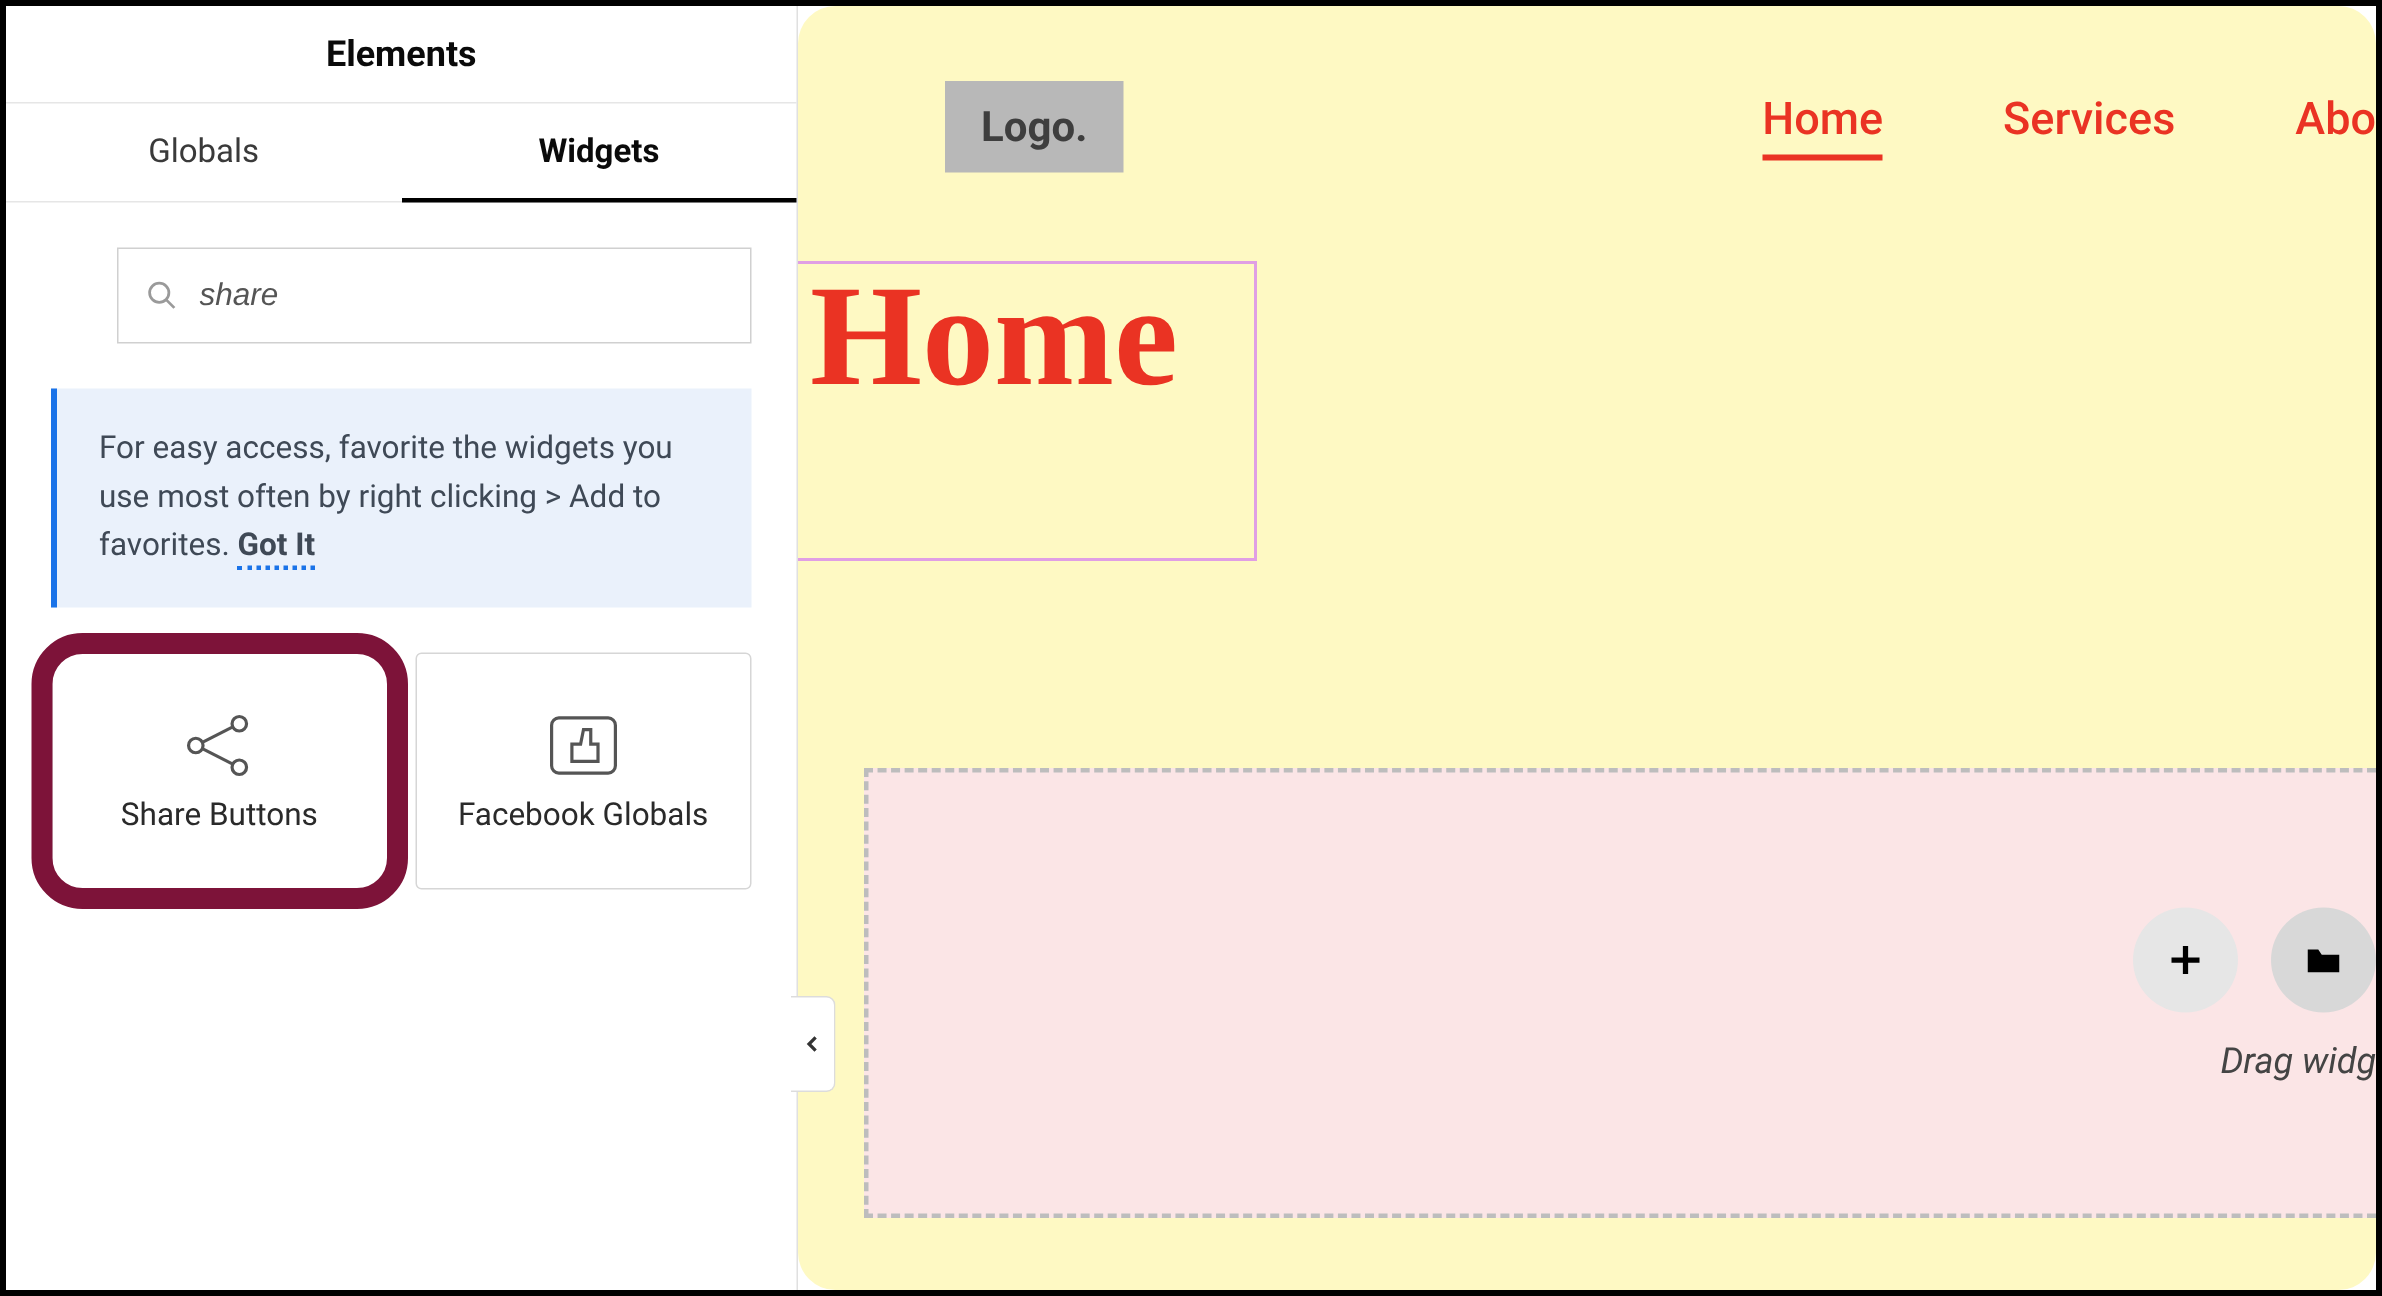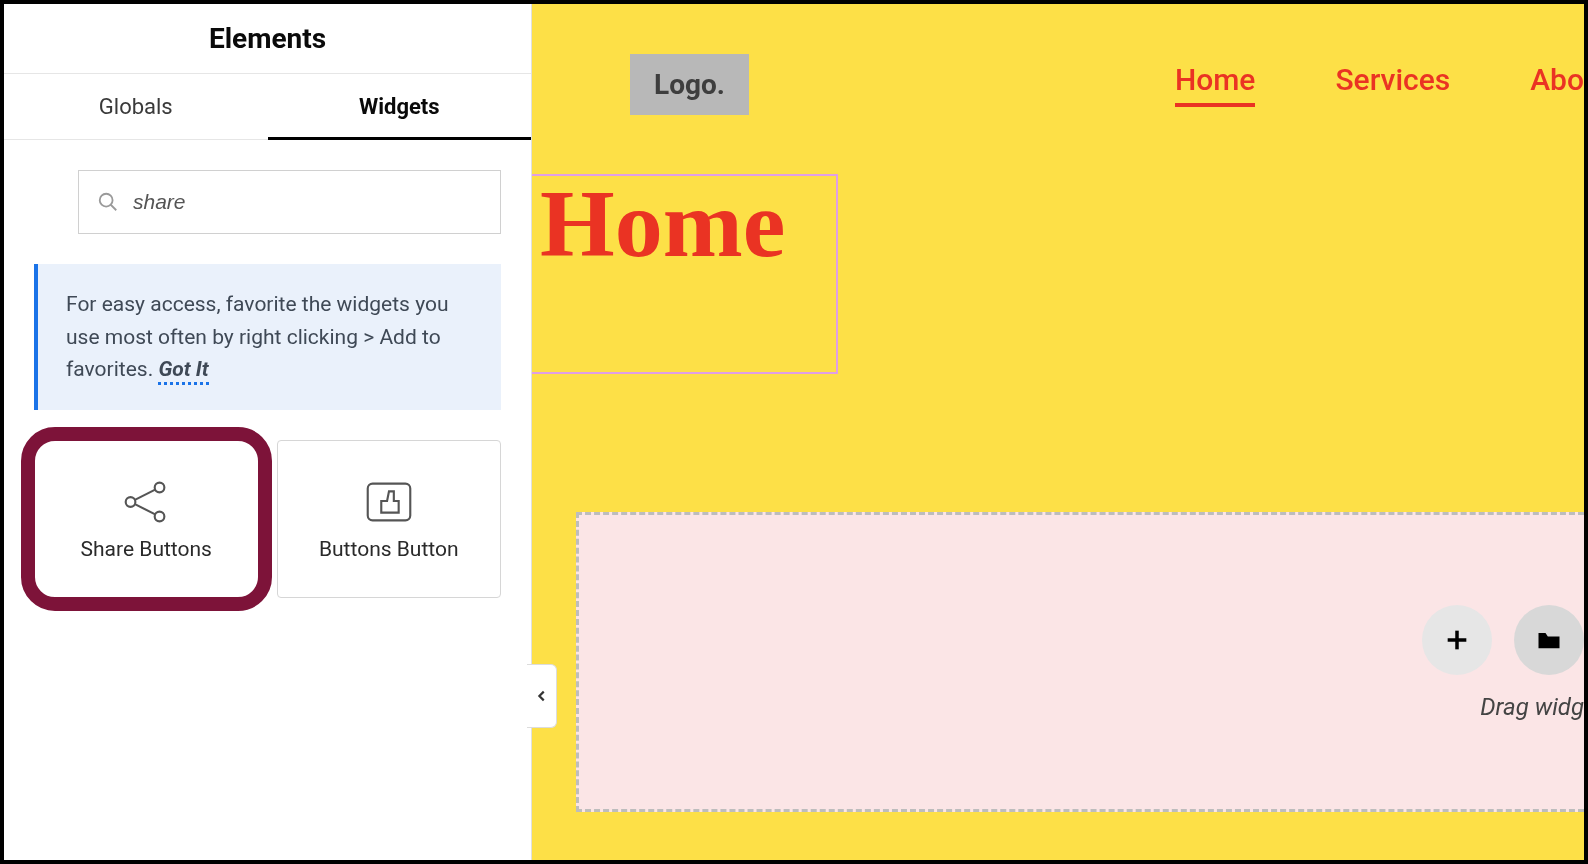--- a/index.html
+++ b/index.html
@@ -23,21 +23,21 @@
       width: 528px;
       height: 100%;
       background: #fff;
       border-right: 1px solid #e0e0e0;
       display: flex;
       flex-direction: column;
       position: relative;
     }
     .sidebar-title {
       text-align: center;
-      font-size: 28px;
+      font-size: 24px;
       font-weight: 700;
       padding: 18px 0 18px 0;
       color: #0a0a0a;
       border-bottom: 1px solid #e6e6e6;
     }
     .tabs {
       display: flex;
       border-bottom: 1px solid #e6e6e6;
     }
     .tab {
@@ -94,21 +94,20 @@
       margin: 0 30px 30px 30px;
       background: #eaf1fb;
       border-left: 4px solid #1a73e8;
       padding: 24px 28px;
       font-size: 21px;
       line-height: 1.55;
       color: #3f4956;
     }
     .tip-gotit {
       font-weight: 700;
-      font-style: italic;
       cursor: pointer;
       border-bottom: 3px dotted #1a73e8;
       padding-bottom: 1px;
       color: #3f4956;
     }
     .widgets-grid {
       display: flex;
       gap: 18px;
       padding: 0 30px;
     }
@@ -168,23 +167,24 @@
     .collapse-handle svg {
       width: 14px;
       height: 14px;
       stroke: #333;
       stroke-width: 2.5;
       fill: none;
     }
     
     .canvas {
       flex: 1;
-      background: #fde047;
+      background: #fef9c3;
       position: relative;
       overflow: hidden;
+      border-radius: 25px;
     }
     .site-header {
       display: flex;
       align-items: center;
       padding: 50px 0 0 0;
     }
     .logo-badge {
       margin-left: 98px;
       background: #b8b8b8;
       color: #3e3e3e;
@@ -316,21 +316,21 @@
           <line x1="18.5" y1="27.2" x2="39.5" y2="37.8"></line>
         </svg>
         <div class="widget-label">Share Buttons</div>
       </div>
 
       <div class="widget-card">
         <svg class="widget-icon-svg" viewBox="0 0 60 50">
           <rect x="8" y="6" width="44" height="38" rx="5"></rect>
           <path d="M22 36 L22 24 L28 24 L30 14 L35 14 L35 24 L40 24 L40 36 Z"></path>
         </svg>
-        <div class="widget-label">Buttons Button</div>
+        <div class="widget-label">Facebook Globals</div>
       </div>
     </div>
 
     <div class="collapse-handle">
       <svg viewBox="0 0 16 16">
         <polyline points="10,3 5,8 10,13"></polyline>
       </svg>
     </div>
   </aside>
 

